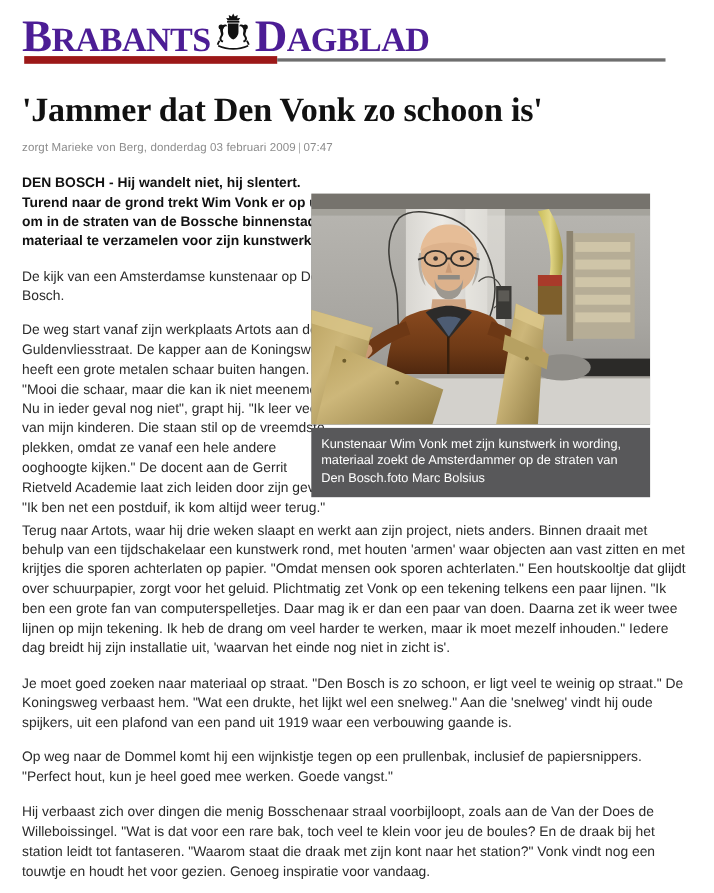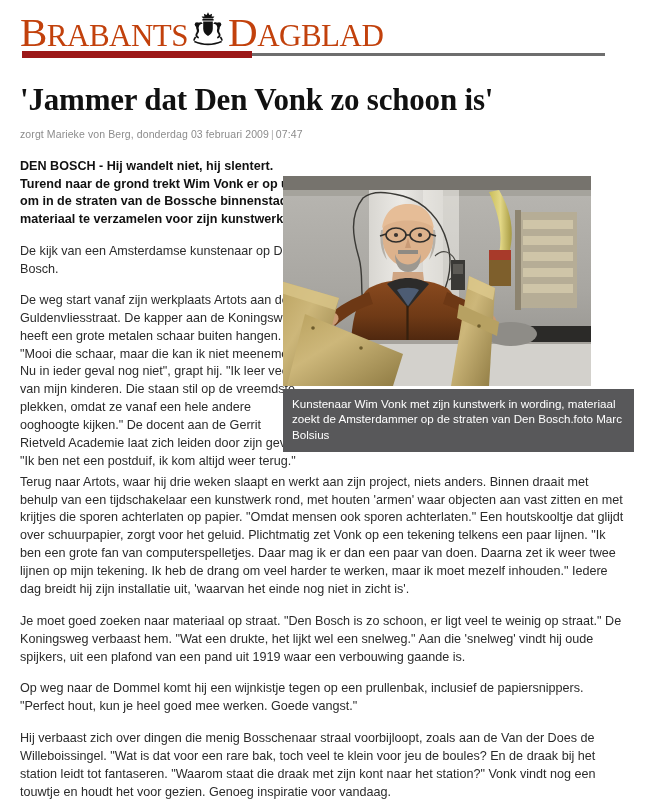--- a/index.html
+++ b/index.html
@@ -25,22 +25,22 @@
   
   .masthead {
     position: relative;
     margin: 0 0 0 0;
     padding: 10px 0 0 20px;
     height: 58px;
     box-sizing: border-box;
   }
   .masthead-word {
     font-family: "Liberation Serif", serif;
-    font-weight: normal;
-    color: #c2410c;
+    font-weight: bold;
+    color: #4c1d95;
     letter-spacing: -0.5px;
     line-height: 1;
     display: inline-block;
     vertical-align: middle;
   }
   .masthead-word .cap {
     font-size: 41px;
   }
   .masthead-word .sc {
     font-size: 31px;
@@ -141,21 +141,21 @@
     background: #8a8a86;
   }
   .photo svg { display: block; }
   .caption {
     background: #58585a;
     color: #ffffff;
     font-size: 11.6px;
     line-height: 1.35;
     padding: 7px 9px 9px 9px;
     margin-top: 3px;
-    width: 351px;
+    width: 308px;
     box-sizing: border-box;
   }
 
   .flow {
     margin-top: 3px;
   }
   .flow p.body-text {
     margin-bottom: 14px;
   }
 </style>

